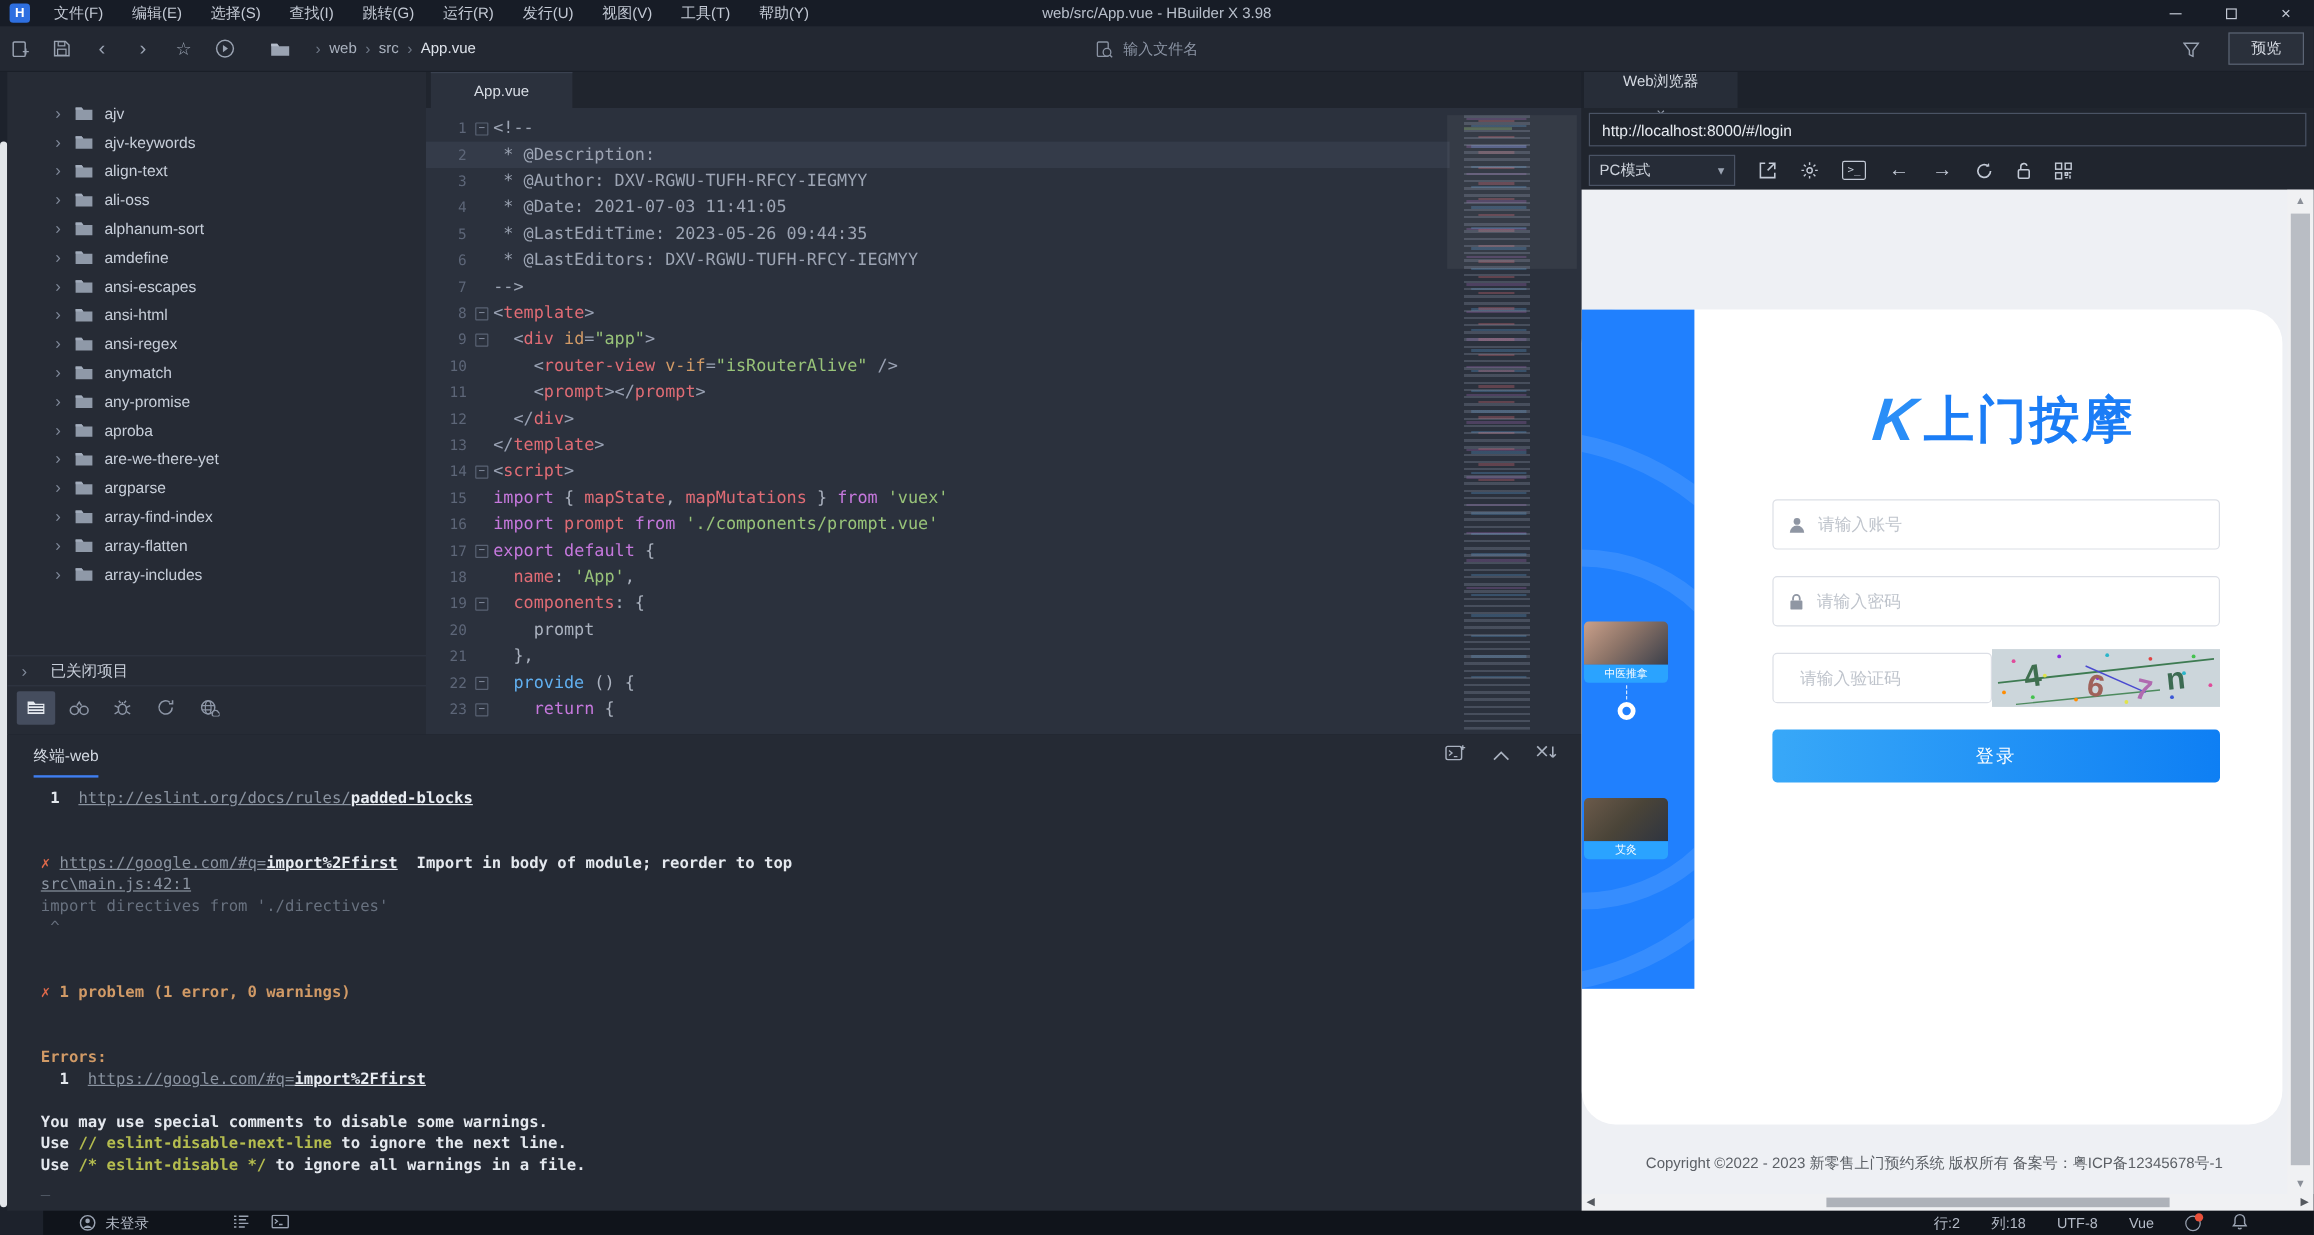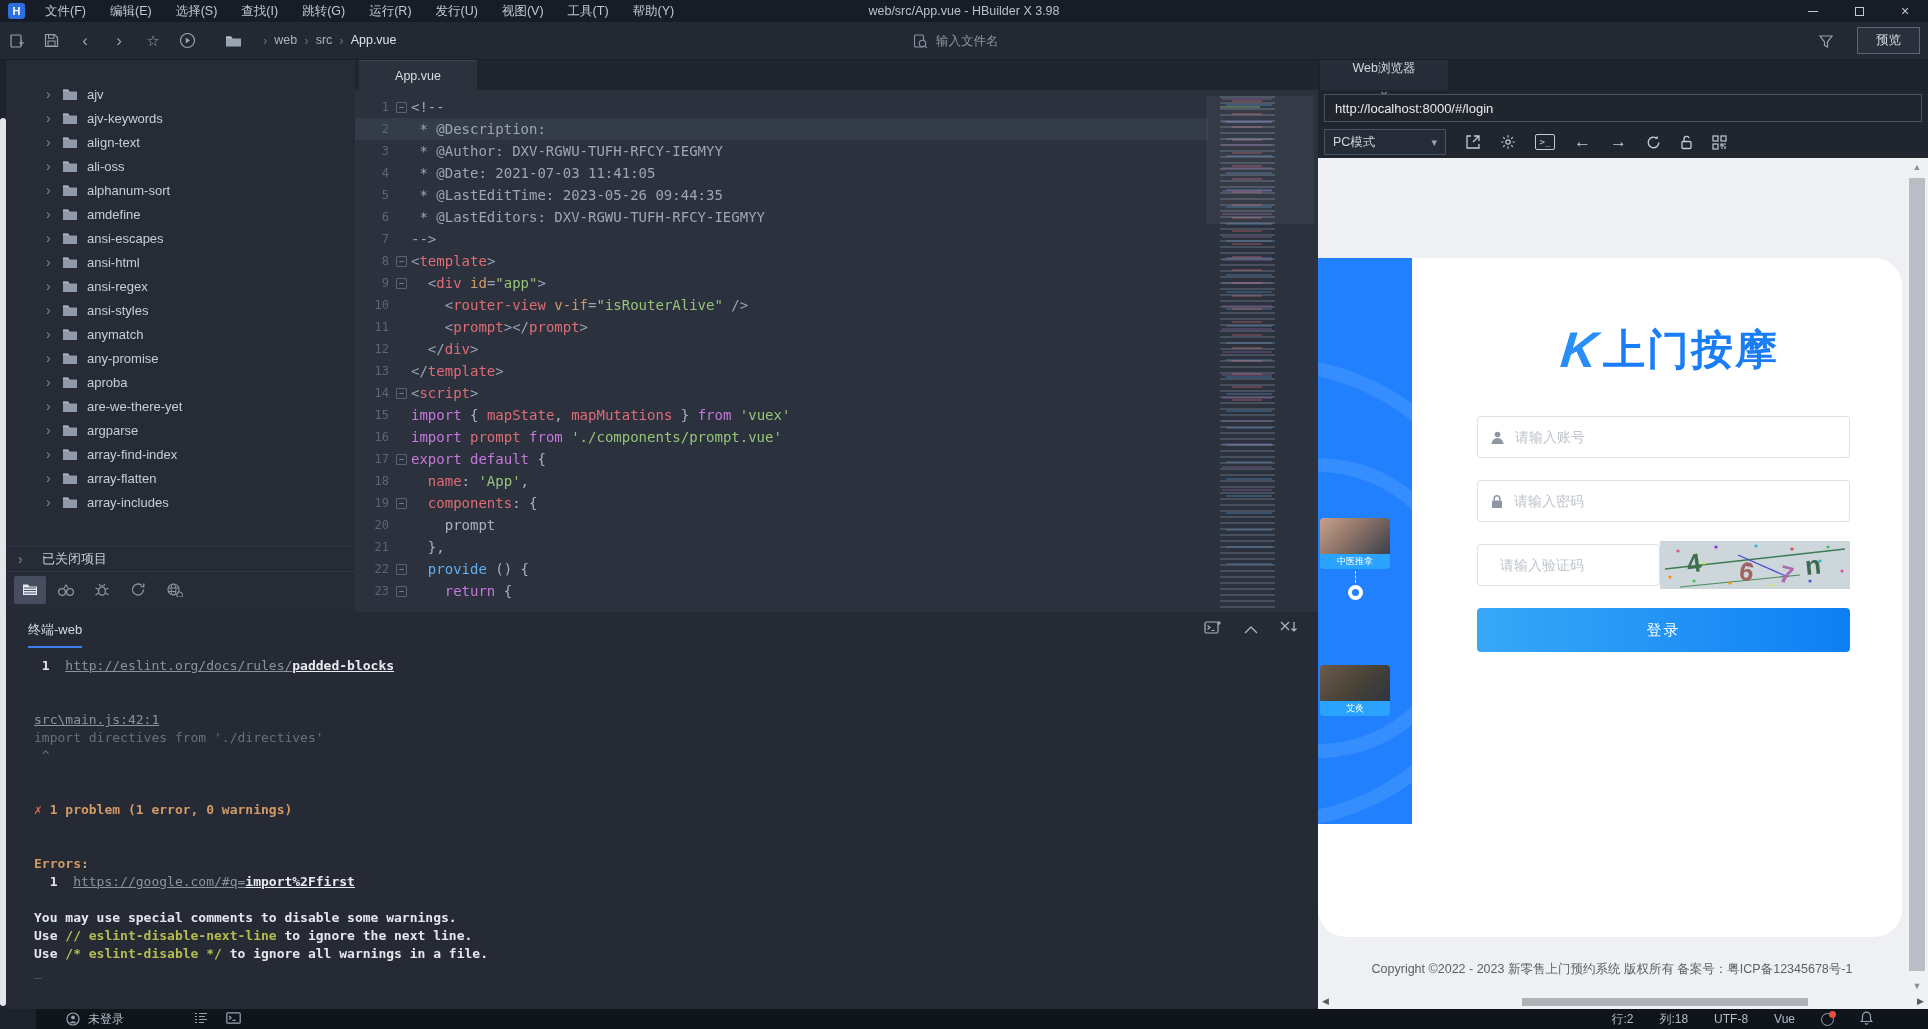--- a/index.html
+++ b/index.html
@@ -332,28 +332,20 @@
 
         <div class="tree-row">
           <span class="chev"></span>
           <svg class="fico" width="16" height="13" viewBox="0 0 16 13">
             <path d="M1 1.5h5l1.5 2H15v8.5H1z" fill="#8f99a8"></path>
             <path d="M1 1.5h5l1.5 2H1z" fill="#a3adbc"></path>
           </svg>
           <span class="tname">ansi-regex</span>
         </div>
 
-        <div class="tree-row">
-          <span class="chev"></span>
-          <svg class="fico" width="16" height="13" viewBox="0 0 16 13">
-            <path d="M1 1.5h5l1.5 2H15v8.5H1z" fill="#8f99a8"></path>
-            <path d="M1 1.5h5l1.5 2H1z" fill="#a3adbc"></path>
-          </svg>
-          <span class="tname">ansi-styles</span>
-        </div>
 
         <div class="tree-row">
           <span class="chev"></span>
           <svg class="fico" width="16" height="13" viewBox="0 0 16 13">
             <path d="M1 1.5h5l1.5 2H15v8.5H1z" fill="#8f99a8"></path>
             <path d="M1 1.5h5l1.5 2H1z" fill="#a3adbc"></path>
           </svg>
           <span class="tname">anymatch</span>
         </div>
 
@@ -635,20 +627,21 @@
       </div>
     </div>
     <div class="term-lines">
 
         <div class="term-row"><span class="s-fgb"> 1  </span><span class="s-lnk">http://eslint.org/docs/rules/</span><span class="s-lnkb">padded-blocks</span></div>
 
         <div class="term-row"></div>
 
         <div class="term-row"></div>
 
+        <div class="term-row"><span class="s-err">✗ </span><span class="s-lnk">https://google.com/#q=</span><span class="s-lnkb">import%2Ffirst</span><span class="s-fgb">  Import in body of module; reorder to top</span></div>
 
         <div class="term-row"><span class="s-lnk">src\main.js:42:1</span></div>
 
         <div class="term-row"><span class="s-dim">import directives from './directives'</span></div>
 
         <div class="term-row"><span class="s-dim"> ^</span></div>
 
         <div class="term-row"></div>
 
         <div class="term-row"></div>

